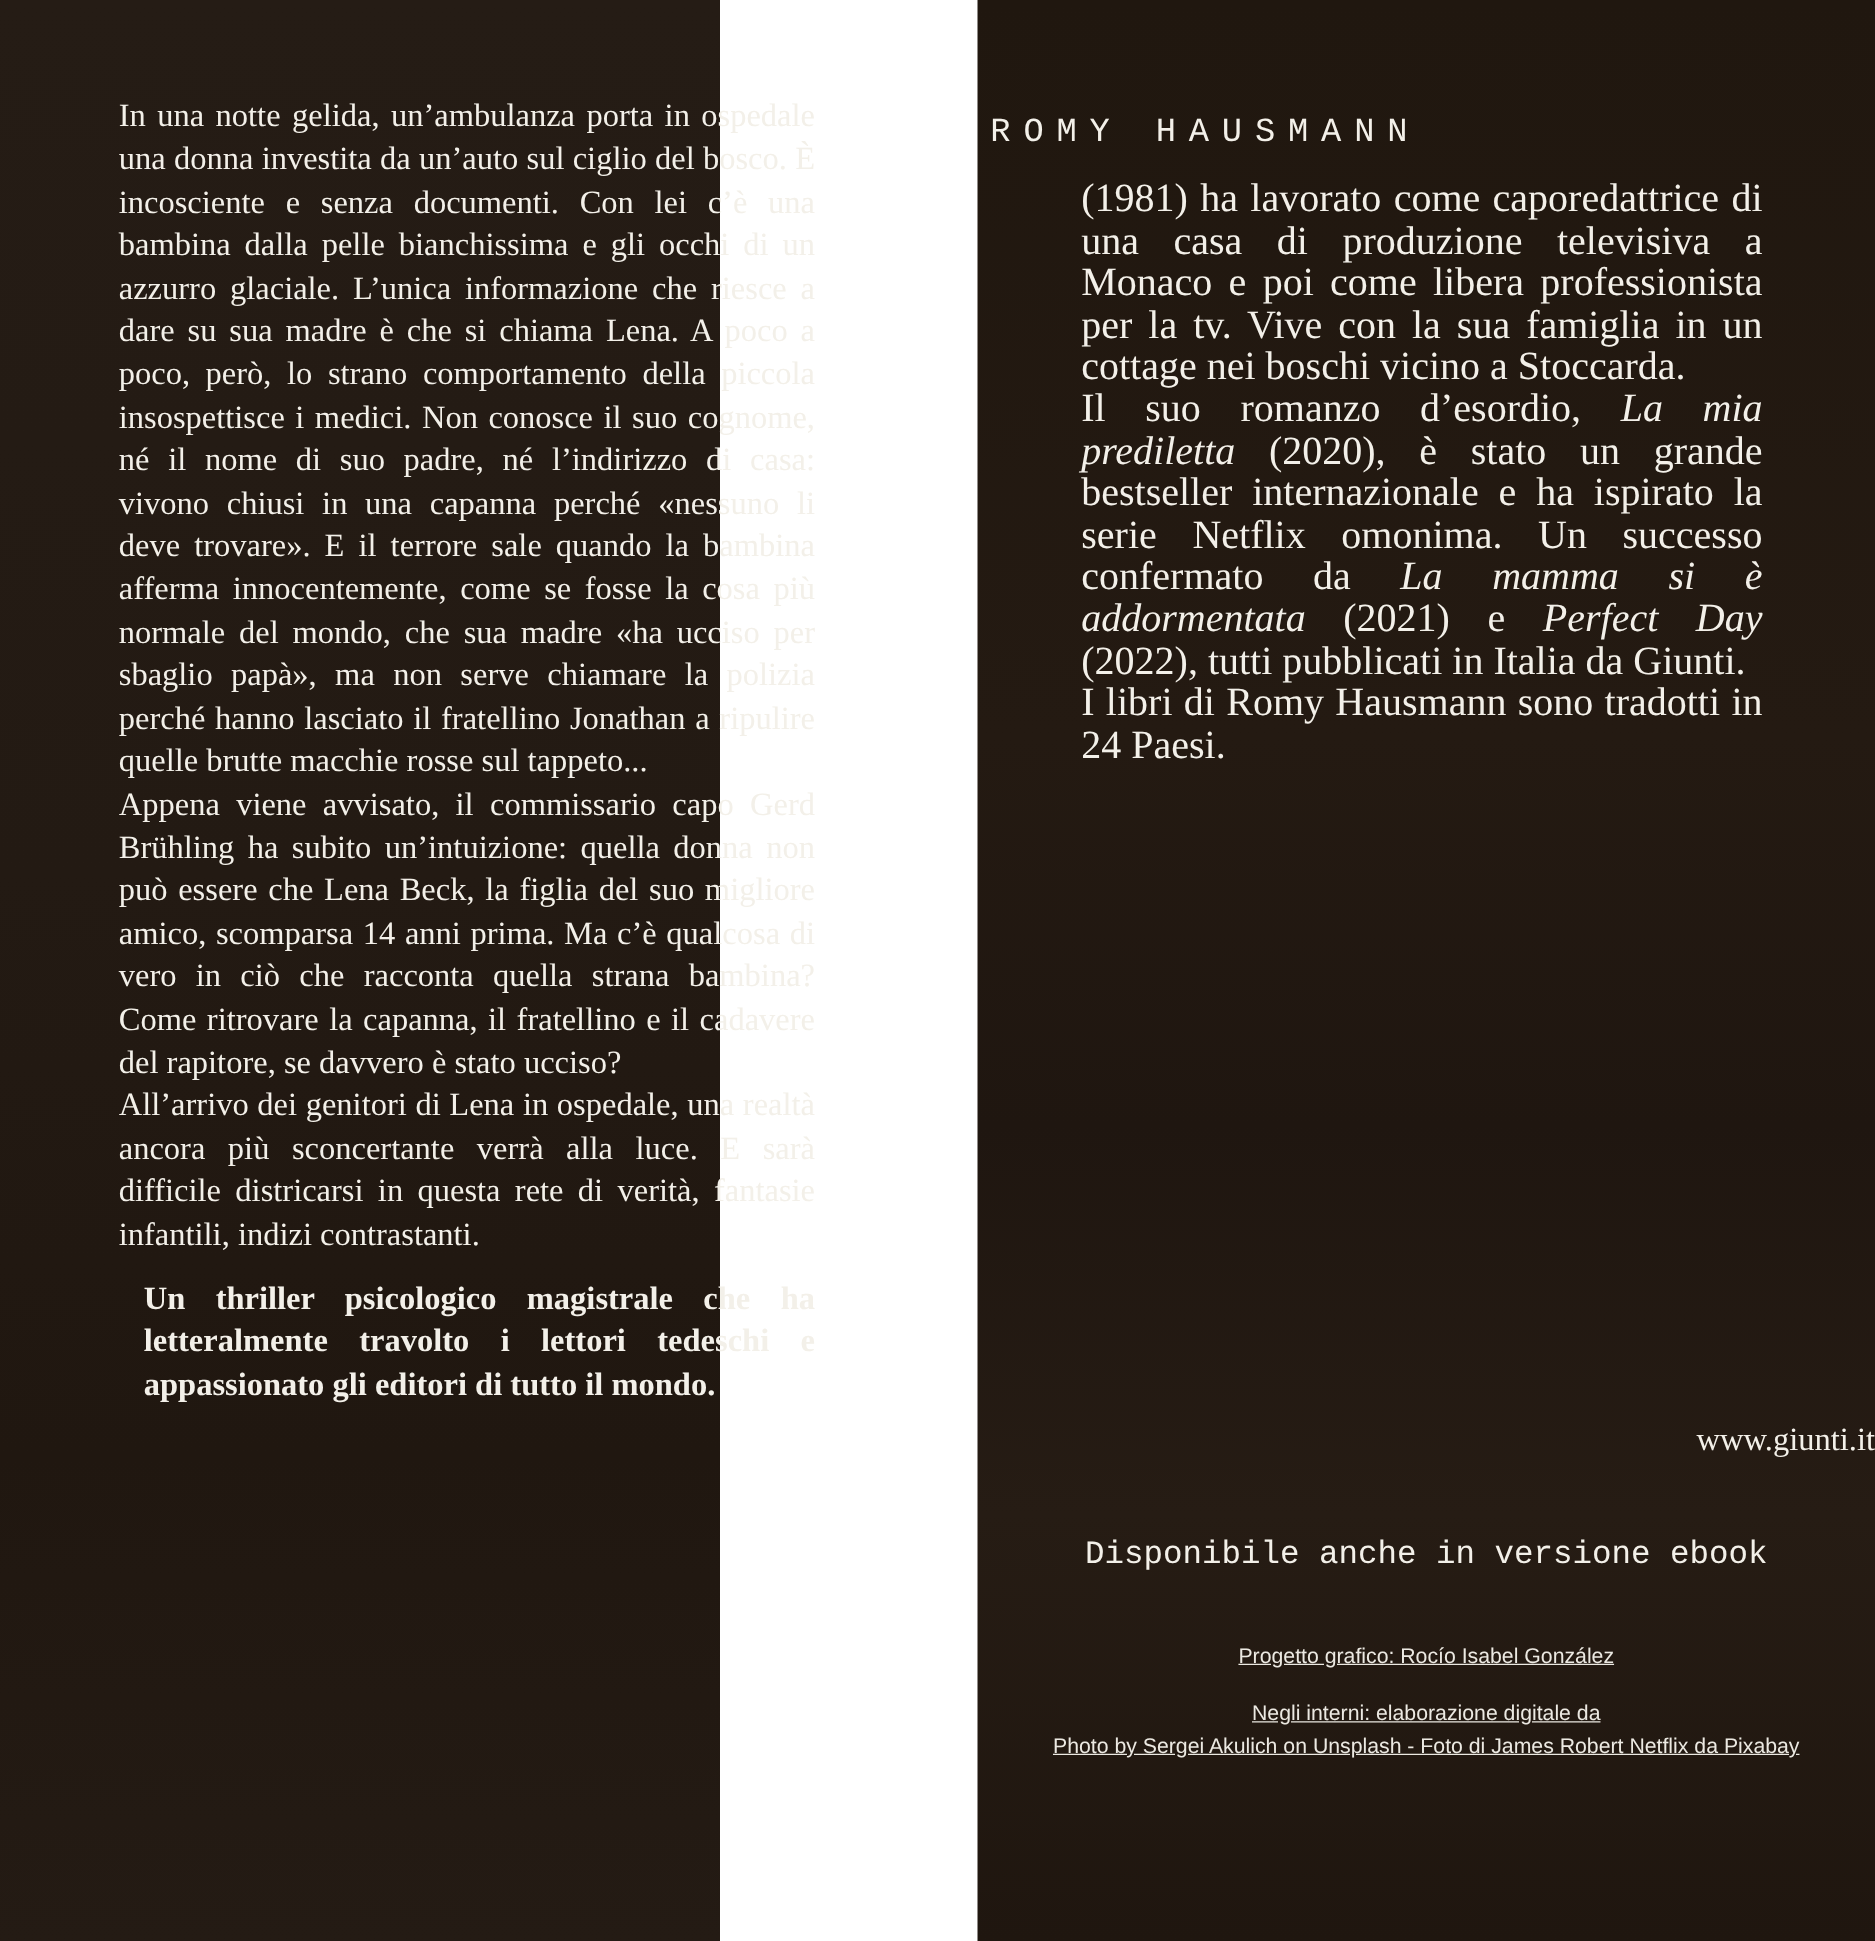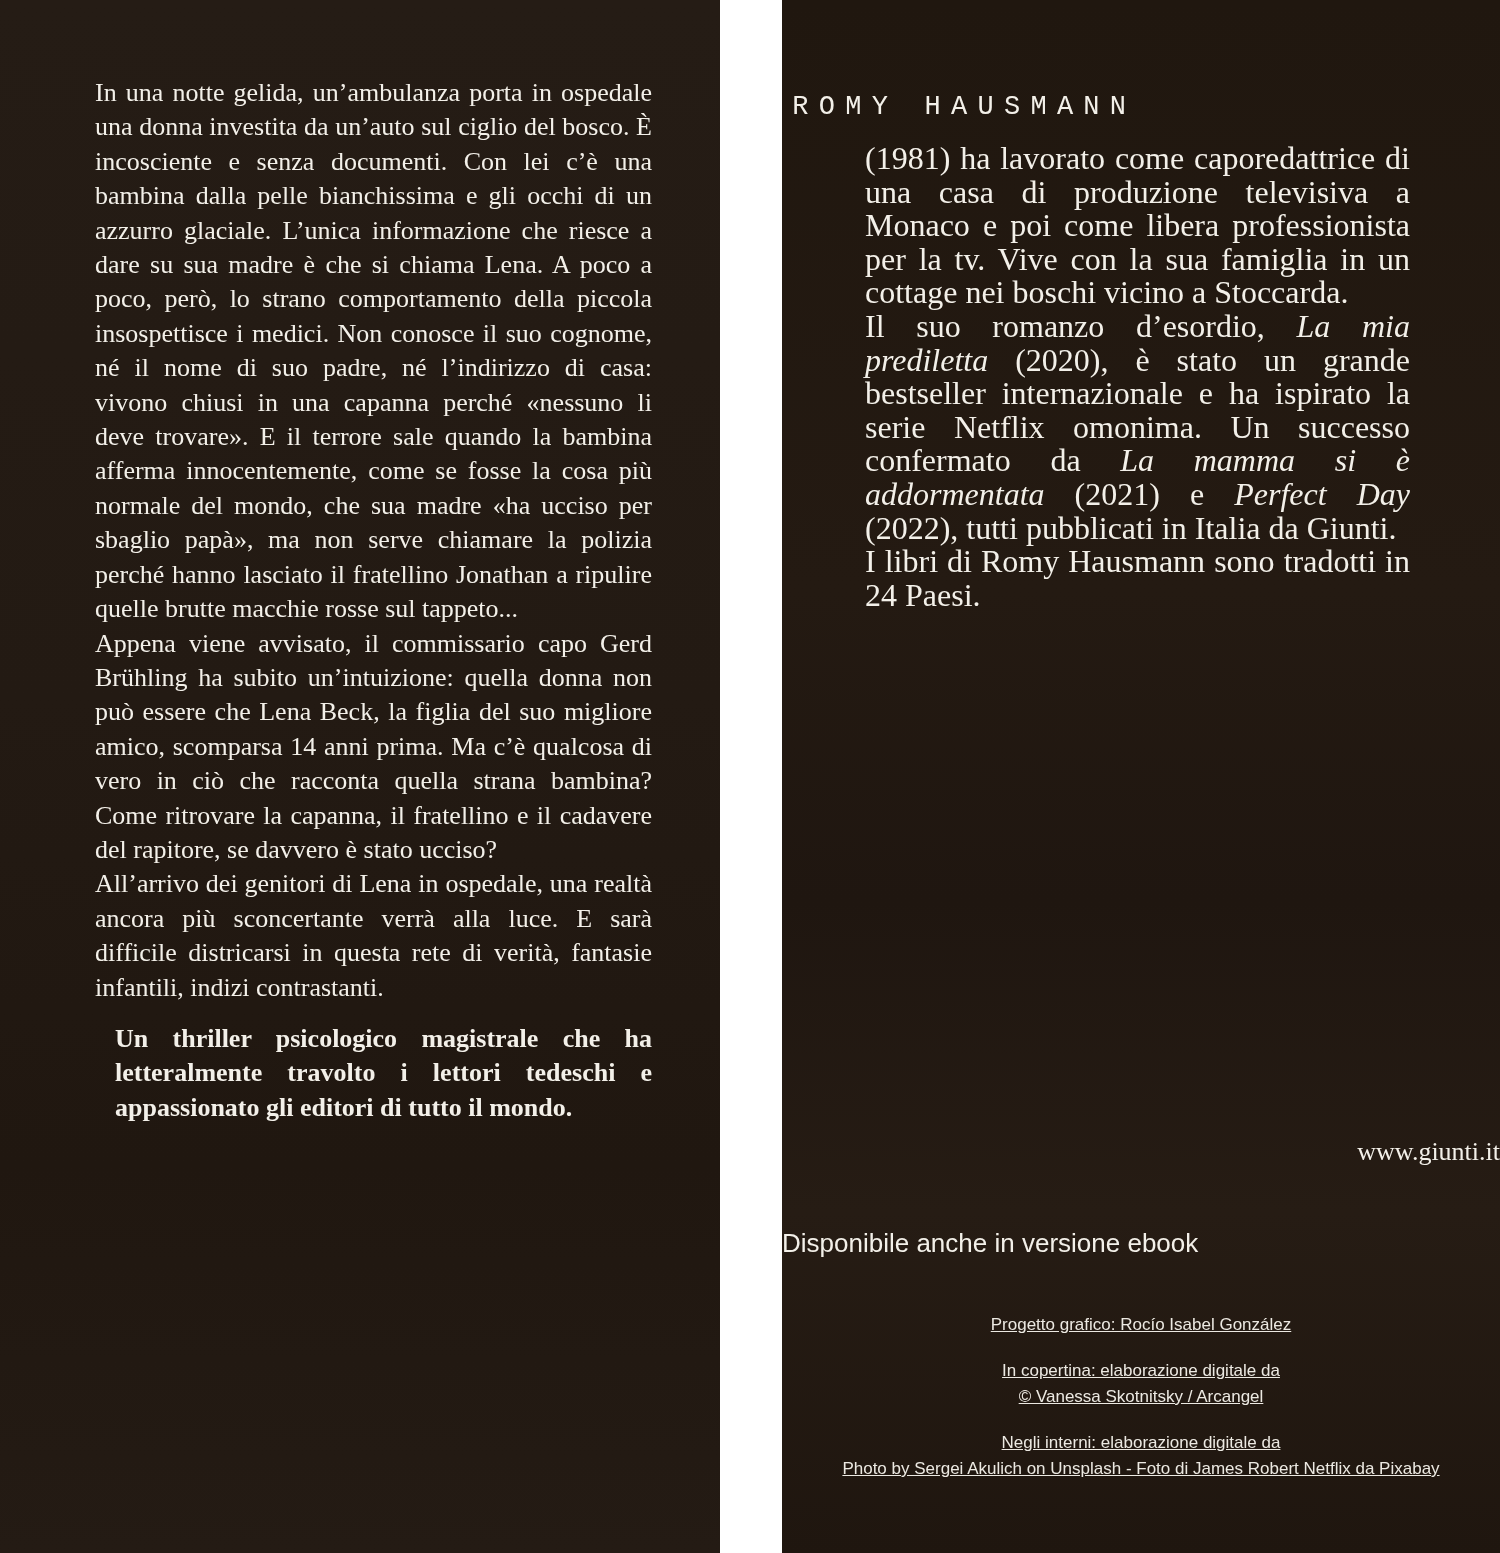--- a/index.html
+++ b/index.html
@@ -14,21 +14,21 @@
     background: #ffffff;
     overflow: hidden;
   }
   .flap {
     position: absolute;
     top: 0;
     height: 1553px;
   }
   .flap-left {
     left: 0;
-    width: 720px;
+    width: 576px;
     background: linear-gradient(180deg, #251c15 0%, #231a13 45%, #201710 75%, #241b14 100%);
   }
   .gutter {
     position: absolute;
     left: 720px;
     top: 0;
     width: 62px;
     height: 1553px;
     background: #ffffff;
   }
@@ -97,22 +97,23 @@
     text-align: right;
     color: #f3f0e9;
     font-family: "Liberation Serif", serif;
     font-size: 26px;
   }
   .ebook-note {
     position: absolute;
     top: 1228px;
     left: 0;
     right: 0;
+    text-align: center;
     color: #f3f0e9;
-    font-family: Liberation Sans, sans-serif;
+    font-family: Liberation Mono, monospace;
     font-size: 26px;
   }
   .credits {
     position: absolute;
     top: 1312px;
     left: 20px;
     right: 20px;
     text-align: center;
     color: #ece9e2;
     font-family: "Liberation Sans", sans-serif;
@@ -155,23 +156,19 @@
 
     <div class="website">www.giunti.it</div>
 
     <div class="ebook-note">Disponibile anche in versione ebook</div>
 
     <div class="credits">
       <div class="credit-group">
         <span class="credit-line">Progetto grafico: Rocío Isabel González</span>
       </div>
       <div class="credit-group">
-        <span class="credit-line">In copertina: elaborazione digitale da</span>
-        <span class="credit-line">© Vanessa Skotnitsky / Arcangel</span>
-      </div>
-      <div class="credit-group">
         <span class="credit-line">Negli interni: elaborazione digitale da</span>
         <span class="credit-line">Photo by Sergei Akulich on Unsplash - Foto di James Robert Netflix da Pixabay</span>
       </div>
     </div>
 
   </div>
 </div>
 
 </body></html>

